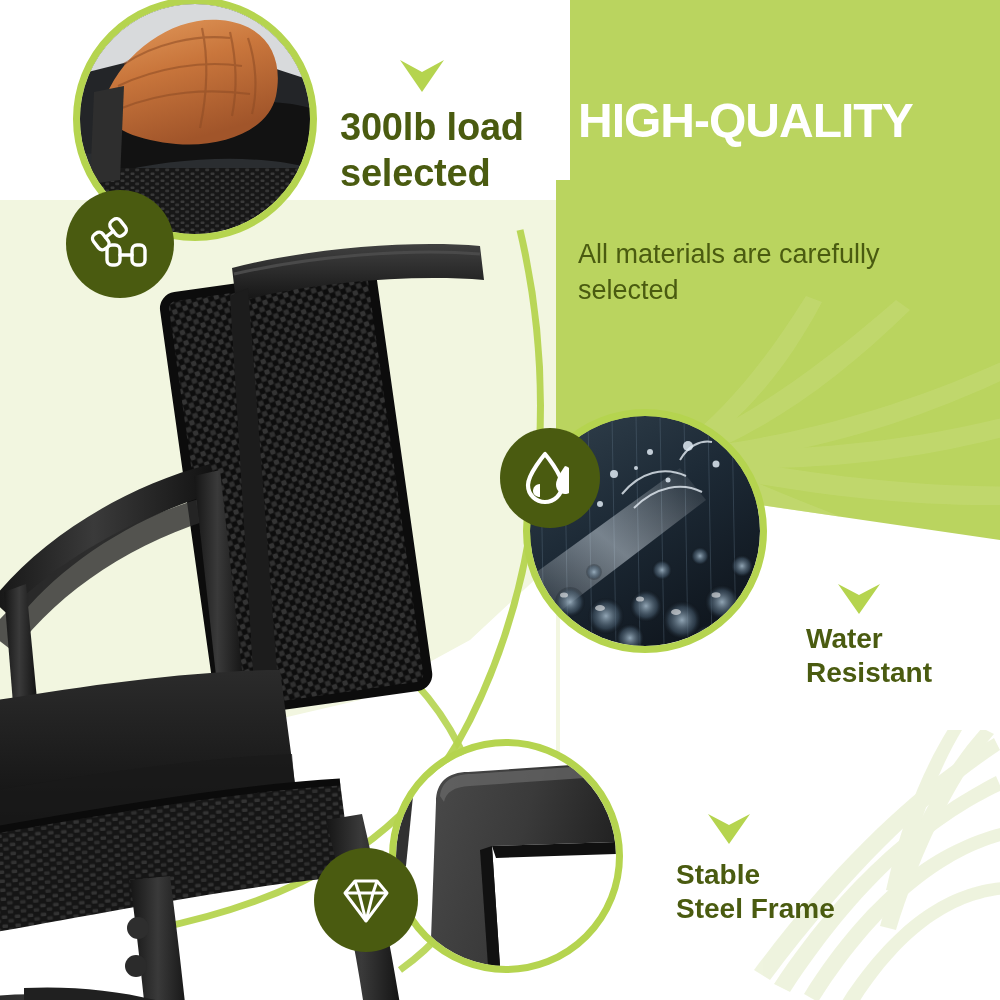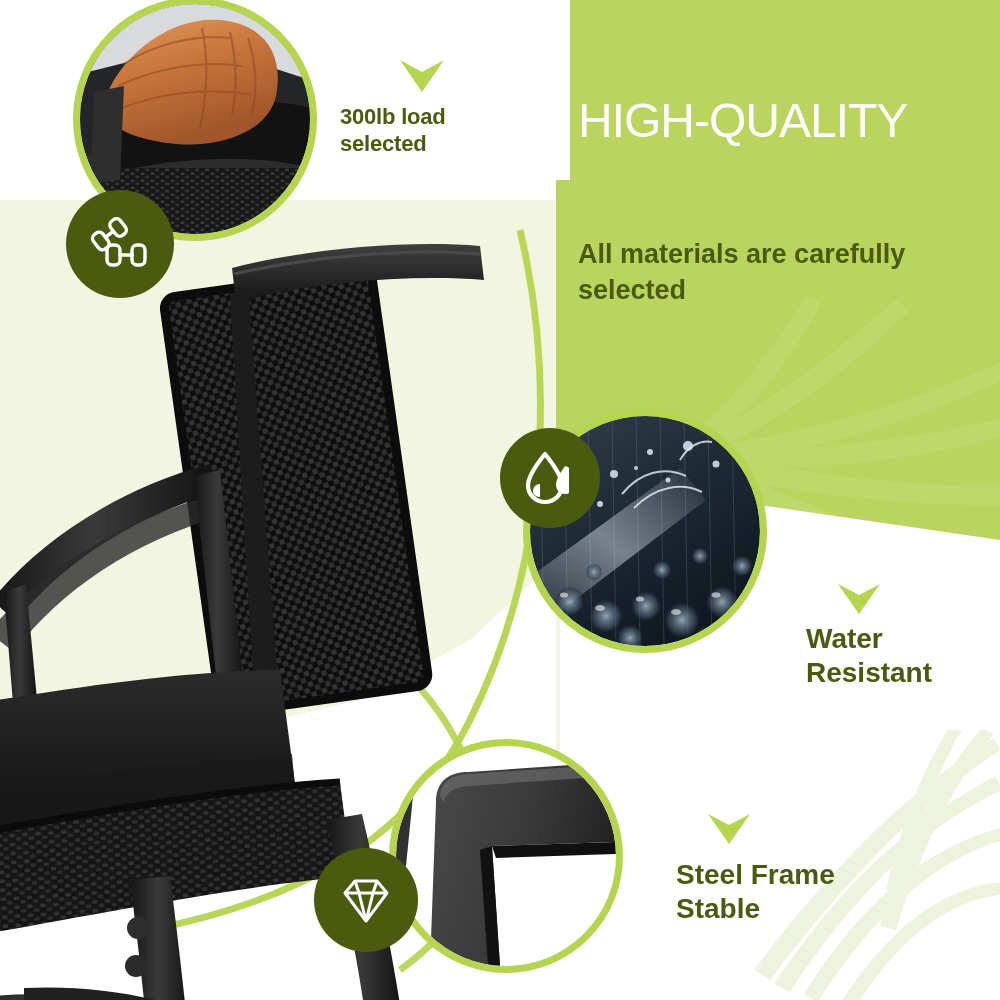--- a/index.html
+++ b/index.html
@@ -71,33 +71,33 @@
   .arrow-water { left:836px; top:582px; width:46px; height:34px; }
   .arrow-steel { left:706px; top:812px; width:46px; height:34px; }
 
   
   .callout {
     position:absolute;
     color:#4a5b10;
     font-weight:700;
     line-height:1.22;
   }
-  .callout-load  { left:340px; top:104px; width:215px; font-size:22px; letter-spacing:-.2px; }
+  .callout-load  { left:340px; top:104px; width:215px; font-size:38px; letter-spacing:-.2px; }
   .callout-water { left:806px; top:622px; width:200px; font-size:28px; }
   .callout-steel { left:676px; top:858px; width:230px; font-size:28px; }
 
   .headline {
     position:absolute; left:578px; top:96px; width:410px;
-    color:#ffffff; font-weight:400; font-size:48px;
+    color:#ffffff; font-weight:700; font-size:48px;
     line-height:1.06; letter-spacing:-1px;
   }
   .headline .l2 { display:block; }
   .subhead {
     position:absolute; left:578px; top:237px; width:400px;
-    color:#4a5b10; font-size:27px; font-weight:700; line-height:1.32;
+    color:#4a5b10; font-size:27px; font-weight:400; line-height:1.32;
   }
 </style>
 </head>
 <body>
 
 <div id="stage">
 
   <div class="bg-white"></div>
   <div class="bg-mint-2"></div>
   <div class="bg-mint"></div>
@@ -392,17 +392,17 @@
     <div>300lb load</div>
     <div>selected</div>
   </div>
 
   <div class="callout callout-water">
     <div>Water</div>
     <div>Resistant</div>
   </div>
 
   <div class="callout callout-steel">
+    <div>Stable</div>
     <div>Steel Frame</div>
-    <div>Stable</div>
   </div>
 
 </div>
 
 </body></html>

